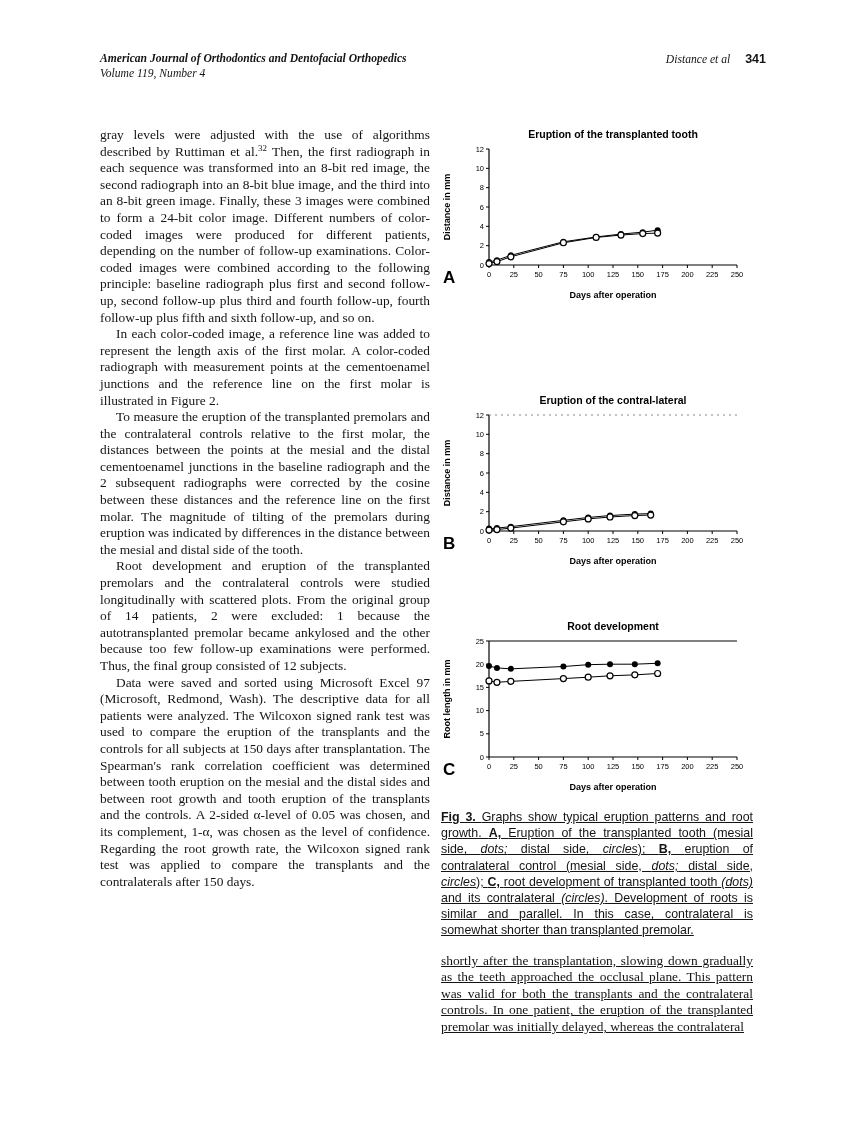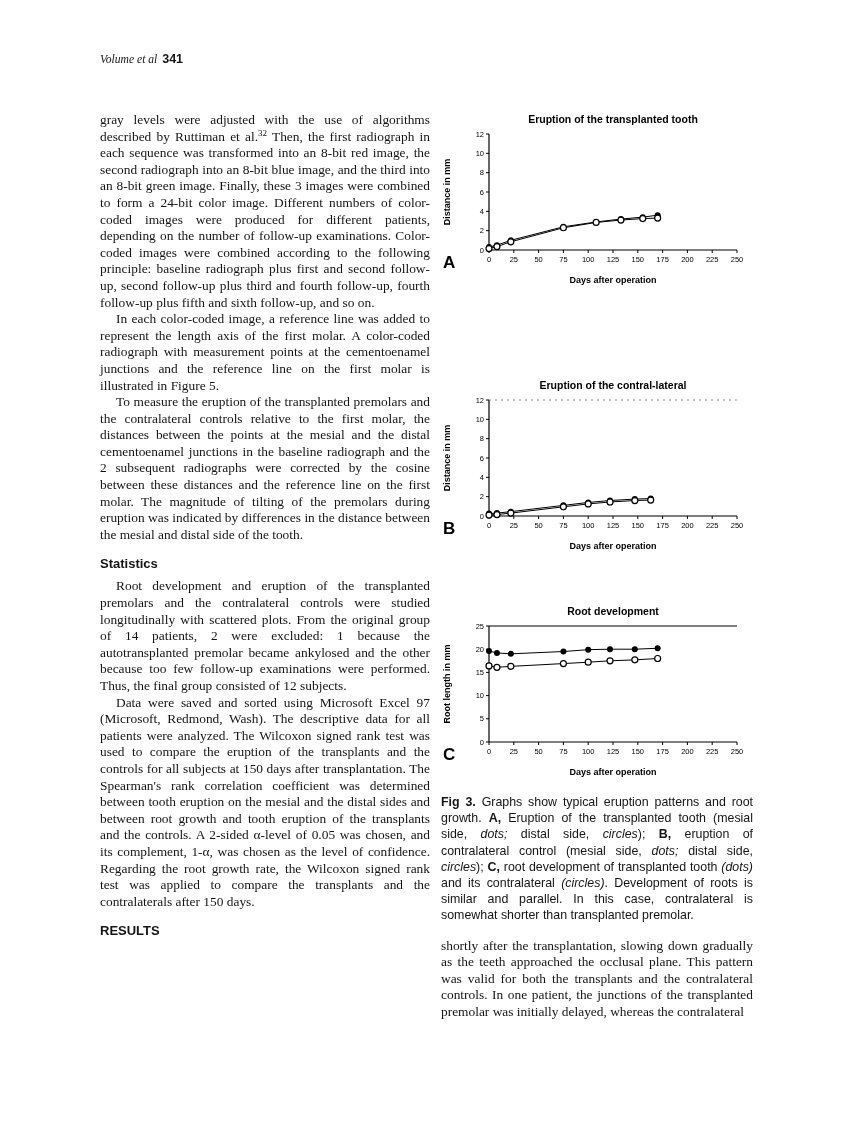--- a/index.html
+++ b/index.html
@@ -8,24 +8,24 @@
     width:866px; height:1122px; position:relative; overflow:hidden;
     font-family:"Liberation Serif", serif; color:#141414;
   }
   .page { position:absolute; inset:0; padding:52px 100px 0 100px; }
   .pg-header { display:flex; justify-content:space-between; align-items:flex-start; margin-bottom:46px; }
   .hdr-left { font-size:11.6px; line-height:14.5px; }
   .jr1 { font-style:italic; font-weight:bold; }
   .jr2 { font-style:italic; }
   .hdr-right { font-size:11.6px; white-space:nowrap; }
   .authors { font-style:italic; }
-  .pageno { font-weight:bold; font-family:"Liberation Sans", sans-serif; font-size:12.5px; margin-left:2px; }
+  .pageno { font-weight:bold; font-family:"Liberation Sans", sans-serif; font-size:12.5px; margin-left:12px; }
   .columns { display:flex; gap:11px; }
   .col-left { width:330px; }
-  .col-right { width:312px; }
+  .col-right { width:312px;text-decoration:underline; }
   p.body-text { font-size:13.4px; line-height:16.6px; text-align:justify; }
   p.indent { text-indent:16px; }
   sup { font-size:9px; line-height:0; }
   h3.section-heading {
     font-family:"Liberation Sans", sans-serif; font-size:13px; font-weight:bold;
     margin:13px 0 7px 0;
   }
   .chart { width:310px; }
   .mb-a { margin-bottom:84px; }
   .mb-b { margin-bottom:44px;text-align:right; }
@@ -35,36 +35,38 @@
     text-align:justify; margin-bottom:14px;
   }
   .col-right p.body-text { margin-top:2px; }
 </style>
 </head>
 <body>
 
 <div class="page">
 
   <header class="pg-header">
+    <div class="hdr-left">
+      <div class="jr1">American Journal of Orthodontics and Dentofacial Orthopedics</div>
+      <div class="jr2">Volume 119, Number 4</div>
+    </div>
     <div class="hdr-right">
-      <span class="authors">Volume et al</span>
+      <span class="authors">Distance et al</span>
       <span class="pageno">341</span>
     </div>
   </header>
 
   <div class="columns">
 
     <div class="col-left">
       <p class="body-text"><span>gray levels were adjusted with the use of algorithms described by Ruttiman et al.</span><sup>32</sup><span> Then, the first radiograph in each sequence was transformed into an 8-bit red image, the second radiograph into an 8-bit blue image, and the third into an 8-bit green image. Finally, these 3 images were combined to form a 24-bit color image. Different numbers of color-coded images were produced for different patients, depending on the number of follow-up examinations. Color-coded images were combined according to the following principle: baseline radiograph plus first and second follow-up, second follow-up plus third and fourth follow-up, fourth follow-up plus fifth and sixth follow-up, and so on.</span></p>
-      <p class="body-text indent">In each color-coded image, a reference line was added to represent the length axis of the first molar. A color-coded radiograph with measurement points at the cementoenamel junctions and the reference line on the first molar is illustrated in Figure 5.</p>
+      <p class="body-text indent">In each color-coded image, a reference line was added to represent the length axis of the first molar. A color-coded radiograph with measurement points at the cementoenamel junctions and the reference line on the first molar is illustrated in Figure 2.</p>
       <p class="body-text indent">To measure the eruption of the transplanted premolars and the contralateral controls relative to the first molar, the distances between the points at the mesial and the distal cementoenamel junctions in the baseline radiograph and the 2 subsequent radiographs were corrected by the cosine between these distances and the reference line on the first molar. The magnitude of tilting of the premolars during eruption was indicated by differences in the distance between the mesial and distal side of the tooth.</p>
-      <h3 class="section-heading">Statistics</h3>
       <p class="body-text indent">Root development and eruption of the transplanted premolars and the contralateral controls were studied longitudinally with scattered plots. From the original group of 14 patients, 2 were excluded: 1 because the autotransplanted premolar became ankylosed and the other because too few follow-up examinations were performed. Thus, the final group consisted of 12 subjects.</p>
       <p class="body-text indent">Data were saved and sorted using Microsoft Excel 97 (Microsoft, Redmond, Wash). The descriptive data for all patients were analyzed. The Wilcoxon signed rank test was used to compare the eruption of the transplants and the controls for all subjects at 150 days after transplantation. The Spearman's rank correlation coefficient was determined between tooth eruption on the mesial and the distal sides and between root growth and tooth eruption of the transplants and the controls. A 2-sided α-level of 0.05 was chosen, and its complement, 1-α, was chosen as the level of confidence. Regarding the root growth rate, the Wilcoxon signed rank test was applied to compare the transplants and the contralaterals after 150 days.</p>
-      <h3 class="section-heading">RESULTS</h3>
     </div>
 
     <div class="col-right">
       <div class="chart mb-a"><svg width="310" height="178" viewBox="0 0 310 178" xmlns="http://www.w3.org/2000/svg">
             <text x="172" y="11" text-anchor="middle" font-size="10.5" font-weight="bold" font-family="Liberation Sans, sans-serif">Eruption of the transplanted tooth</text>
             <line x1="48" y1="22" x2="48" y2="138" stroke="#000" stroke-width="1.2"></line>
             <line x1="48" y1="138" x2="296" y2="138" stroke="#000" stroke-width="1.2"></line>
             <line x1="45" y1="138" x2="48" y2="138" stroke="#000"></line>
             <text x="43" y="140.5" text-anchor="end" font-size="7.5" font-family="Liberation Sans, sans-serif">0</text>
             <line x1="45" y1="118.66666666666667" x2="48" y2="118.66666666666667" stroke="#000"></line>
@@ -241,17 +243,17 @@
             <circle cx="55.936" cy="63.29599999999999" r="3" fill="#fff" stroke="#000" stroke-width="1.2"></circle>
             <circle cx="69.824" cy="62.367999999999995" r="3" fill="#fff" stroke="#000" stroke-width="1.2"></circle>
             <circle cx="122.39999999999999" cy="59.584" r="3" fill="#fff" stroke="#000" stroke-width="1.2"></circle>
             <circle cx="147.2" cy="58.19200000000001" r="3" fill="#fff" stroke="#000" stroke-width="1.2"></circle>
             <circle cx="169.024" cy="56.80000000000001" r="3" fill="#fff" stroke="#000" stroke-width="1.2"></circle>
             <circle cx="193.82399999999998" cy="55.872" r="3" fill="#fff" stroke="#000" stroke-width="1.2"></circle>
             <circle cx="216.64000000000001" cy="54.480000000000004" r="3" fill="#fff" stroke="#000" stroke-width="1.2"></circle>
             <text x="2" y="156" font-size="17" font-weight="bold" font-family="Liberation Sans, sans-serif">C</text>
           </svg></div>
       <p class="caption"><span style="font-weight: bold;">Fig 3. </span><span>Graphs show typical eruption patterns and root growth. </span><span style="font-weight: bold;">A, </span><span>Eruption of the transplanted tooth (mesial side, </span><span style="font-style: italic;">dots;</span><span> distal side, </span><span style="font-style: italic;">circles</span><span>); </span><span style="font-weight: bold;">B, </span><span>eruption of contralateral control (mesial side, </span><span style="font-style: italic;">dots;</span><span> distal side, </span><span style="font-style: italic;">circles</span><span>); </span><span style="font-weight: bold;">C, </span><span>root development of transplanted tooth </span><span style="font-style: italic;">(dots)</span><span> and its contralateral </span><span style="font-style: italic;">(circles)</span><span>. Development of roots is similar and parallel. In this case, contralateral is somewhat shorter than transplanted premolar.</span></p>
-      <p class="body-text">shortly after the transplantation, slowing down gradually as the teeth approached the occlusal plane. This pattern was valid for both the transplants and the contralateral controls. In one patient, the junctions of the transplanted premolar was initially delayed, whereas the contralateral</p>
+      <p class="body-text">shortly after the transplantation, slowing down gradually as the teeth approached the occlusal plane. This pattern was valid for both the transplants and the contralateral controls. In one patient, the eruption of the transplanted premolar was initially delayed, whereas the contralateral</p>
     </div>
 
   </div>
 </div>
 
 </body></html>

